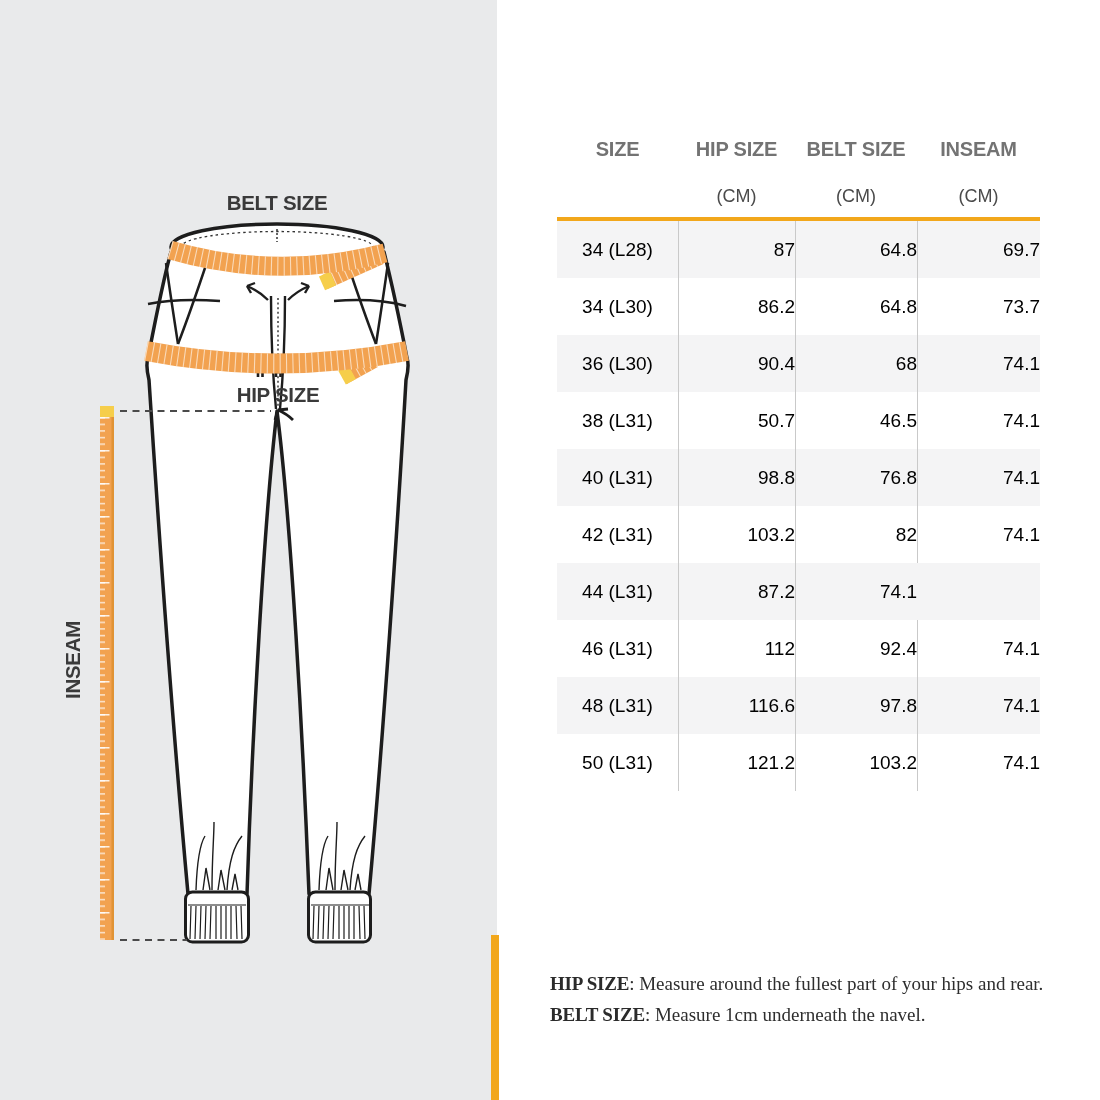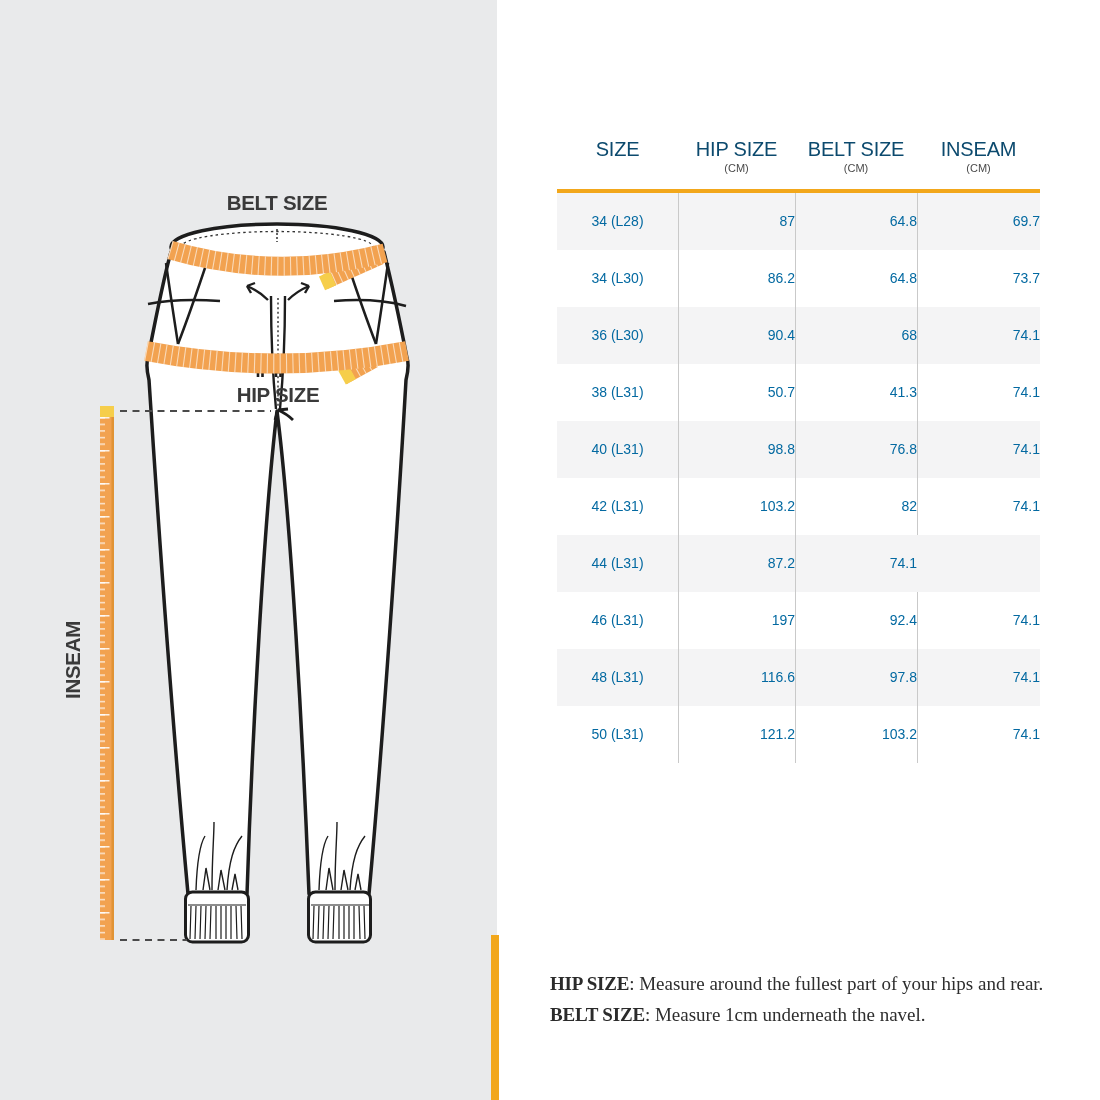--- a/index.html
+++ b/index.html
@@ -32,34 +32,34 @@
   .table-wrap{
     position:absolute;left:60px;top:138px;width:483px;
   }
   .thead{
     display:grid;grid-template-columns:121px 117px 122px 123px;
     padding-bottom:13px;
     border-bottom:4px solid #f2a71b;
   }
   .th{text-align:center;}
   .th .lbl{
-    font-size:20px;font-weight:normal;line-height:22px;letter-spacing:-0.2px;
-    color:#0c4a6e;
+    font-size:20px;font-weight:bold;line-height:22px;letter-spacing:-0.2px;
+    color:#737373;
   }
   .th .unit{
-    font-size:11px;line-height:16px;color:#4a4a4a;font-weight:normal;
+    font-size:18px;line-height:16px;color:#4a4a4a;font-weight:normal;margin-top:28px;
   }
   .tbody{margin-top:0px;}
   .trow{
     display:grid;grid-template-columns:121px 117px 122px 123px;
     height:57px;
   }
   .trow:nth-child(odd){background:#f4f4f5;}
   .trow .td{
-    text-align:center;line-height:57px;font-size:14px;color:#0369a1;
+    text-align:center;line-height:57px;font-size:19px;color:#000000;
   }
   .trow .td + .td{border-left:1px solid #c9c9c9;text-align:right;}
   
   .notes{
     position:absolute;left:53px;top:968px;width:540px;
     font-size:19px;line-height:31px;color:#2e2e2e;font-family:Liberation Serif, serif;
   }
   .notes b{color:#2b2b2b;letter-spacing:-0.2px;}
 </style>
 </head>
@@ -214,21 +214,21 @@
       </div>
       <div class="trow">
         <div class="td">36 (L30)</div>
         <div class="td">90.4</div>
         <div class="td">68</div>
         <div class="td">74.1</div>
       </div>
       <div class="trow">
         <div class="td">38 (L31)</div>
         <div class="td">50.7</div>
-        <div class="td">41.3</div>
+        <div class="td">46.5</div>
         <div class="td">74.1</div>
       </div>
       <div class="trow">
         <div class="td">40 (L31)</div>
         <div class="td">98.8</div>
         <div class="td">76.8</div>
         <div class="td">74.1</div>
       </div>
       <div class="trow">
         <div class="td">42 (L31)</div>
@@ -236,21 +236,21 @@
         <div class="td">82</div>
         <div class="td">74.1</div>
       </div>
       <div class="trow">
         <div class="td">44 (L31)</div>
         <div class="td">87.2</div>
         <div class="td">74.1</div>
       </div>
       <div class="trow">
         <div class="td">46 (L31)</div>
-        <div class="td">197</div>
+        <div class="td">112</div>
         <div class="td">92.4</div>
         <div class="td">74.1</div>
       </div>
       <div class="trow">
         <div class="td">48 (L31)</div>
         <div class="td">116.6</div>
         <div class="td">97.8</div>
         <div class="td">74.1</div>
       </div>
       <div class="trow">

